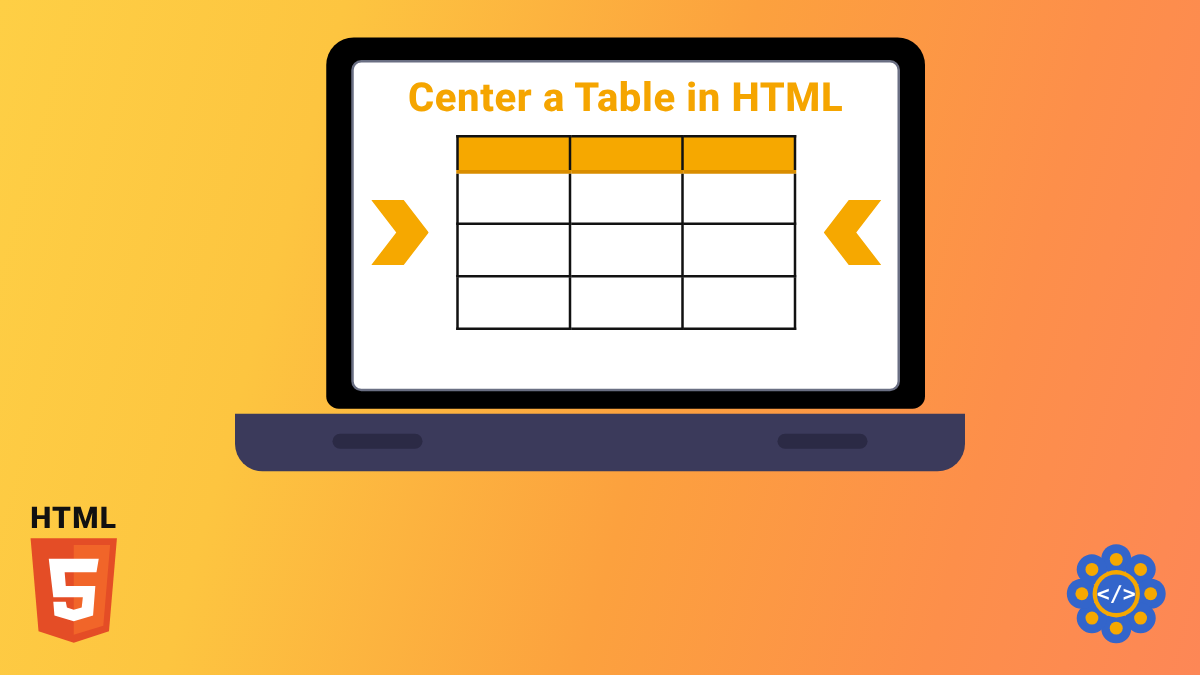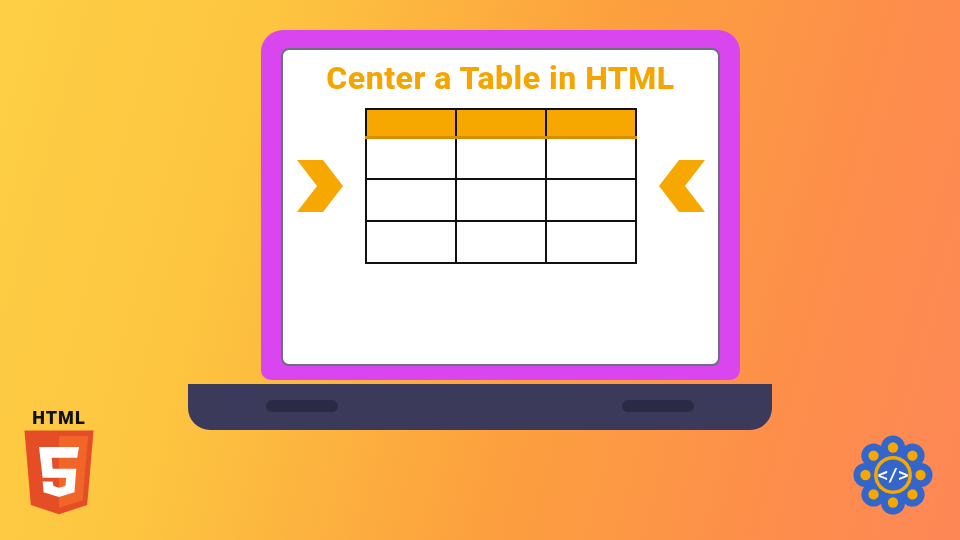--- a/index.html
+++ b/index.html
@@ -14,24 +14,24 @@
 
   
   .laptop {
     position: absolute;
     left: 50%;
     top: 30px;
     transform: translateX(-50%);
     width: 520px;
   }
   .screen-bezel {
-    background: #d946ef;
+    background: #000000;
     border-radius: 22px 22px 10px 10px;
     padding: 18px 20px 14px 20px;
-    height: 350px;
+    height: 297px;
     margin-left: 41px;
   }
   .screen {
     background: #ffffff;
     border: 2px solid #6a6f83;
     border-radius: 8px;
     height: 100%;
     display: flex;
     flex-direction: column;
     align-items: center;
@@ -95,21 +95,21 @@
   
   .html5-badge {
     position: absolute;
     left: 14px;
     bottom: 14px;
     width: 90px;
     text-align: center;
   }
   .html5-label {
     font-weight: 900;
-    font-size: 18px;
+    font-size: 24px;
     letter-spacing: 1px;
     color: #111;
     margin-bottom: 2px;
   }
 
   
   .delft {
     position: absolute;
     right: 24px;
     bottom: 22px;

